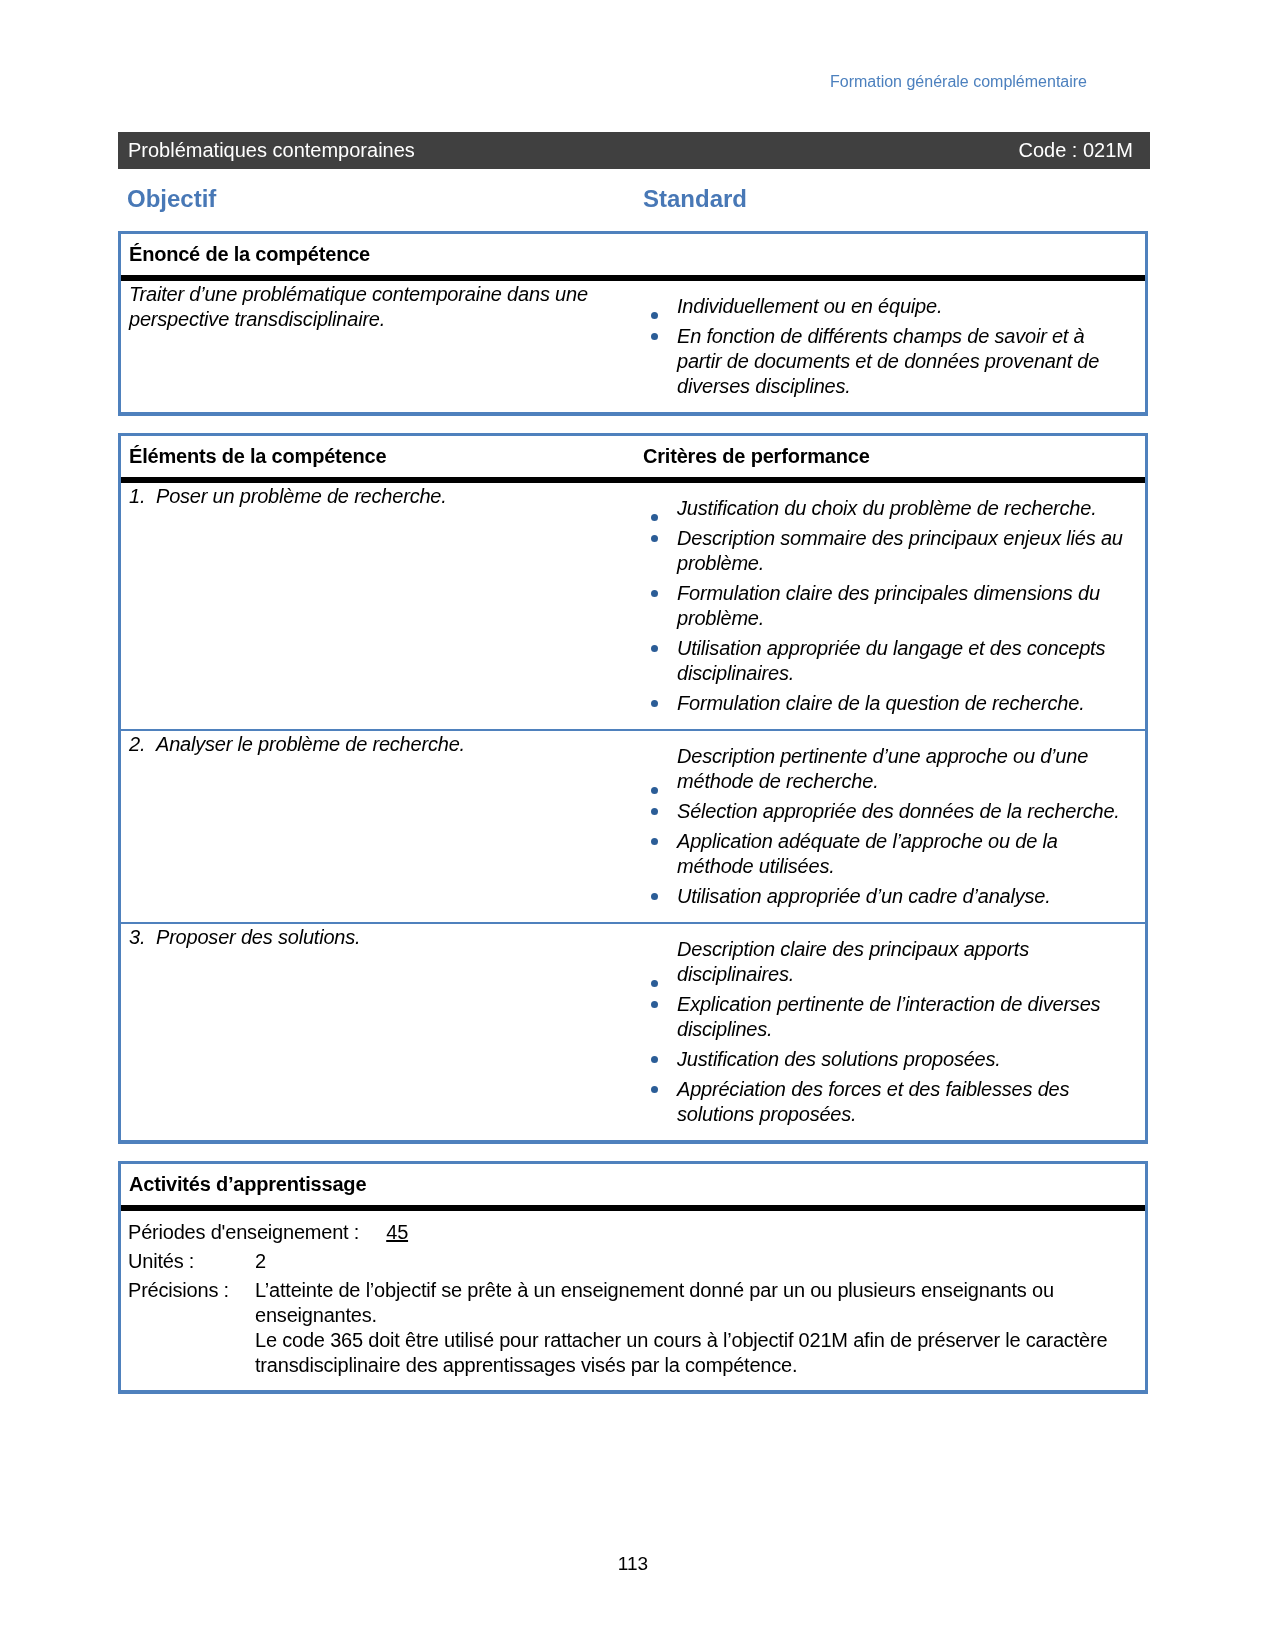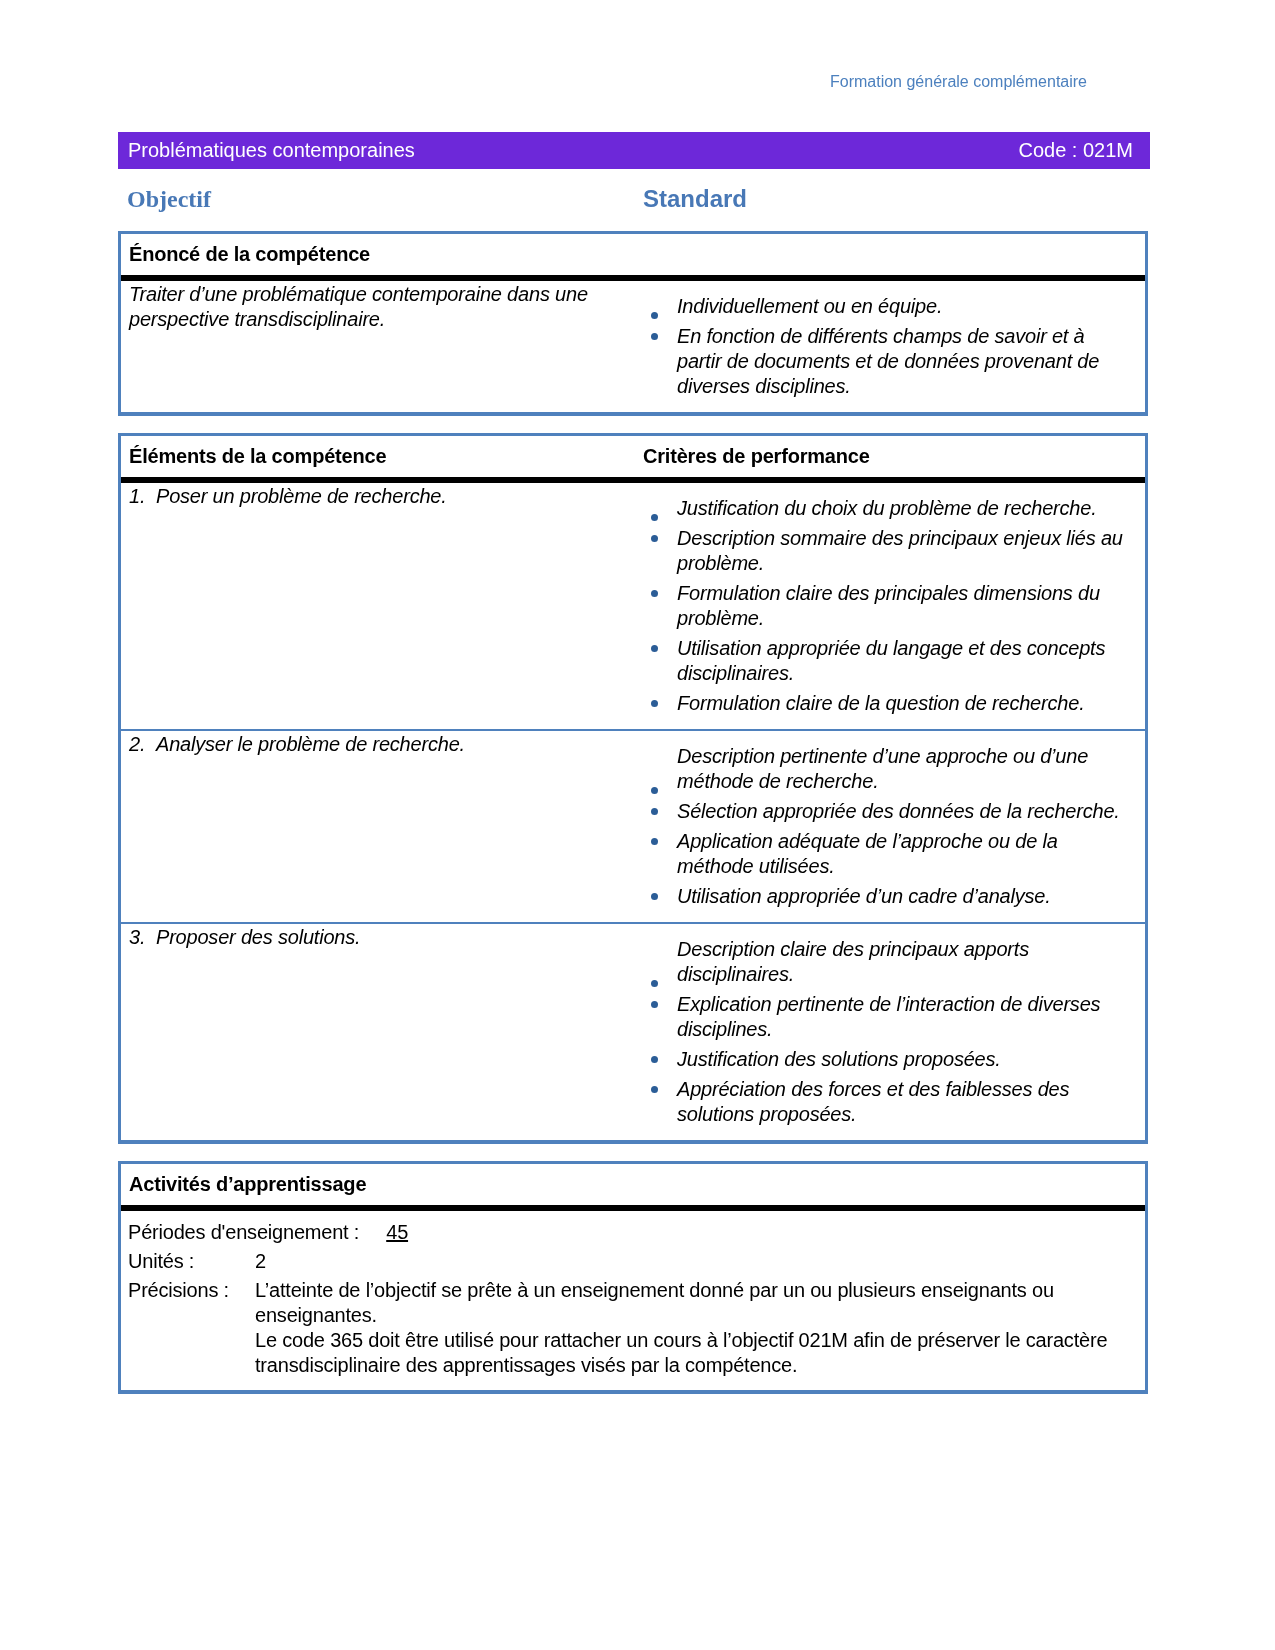--- a/index.html
+++ b/index.html
@@ -19,39 +19,39 @@
     text-align:right;
     padding-right:61px;
     color:#4C80BE;
     font-size:16px;
     line-height:26px;
   }
 
   .title-bar {
     margin-top:37px;
     height:37px;
-    background:#6d28d9;
+    background:#404040;
     color:#ffffff;
     display:flex;
     justify-content:space-between;
     align-items:center;
     padding:0 17px 0 10px;
     box-sizing:border-box;
     font-size:20px;
     width:1032px;
   }
 
   .col-headings { display:flex; margin-top:16px; }
   .col-heading {
     font-weight:bold;
     color:#4878B6;
     font-size:24px;
     line-height:28px;
   }
-  .col-heading.left  { width:516px; padding-left:9px; box-sizing:border-box;font-family:Liberation Serif, serif; }
+  .col-heading.left  { width:516px; padding-left:9px; box-sizing:border-box; }
   .col-heading.right { padding-left:9px; }
 
   .tbl {
     border:3px solid #4F81BD;
     border-bottom-width:4px;
     margin-top:18px;
     font-size:20px;
     line-height:25px;
     letter-spacing:-0.2px;
   }
@@ -254,13 +254,14 @@
           <div class="act-text">
             <p>L’atteinte de l’objectif se prête à un enseignement donné par un ou plusieurs enseignants ou enseignantes.</p>
             <p>Le code 365 doit être utilisé pour rattacher un cours à l’objectif 021M afin de préserver le caractère transdisciplinaire des apprentissages visés par la compétence.</p>
           </div>
         </div>
       </div>
     </div>
 
   </div>
 
+  <div class="page-number">113</div>
 </div>
 
 </body></html>

